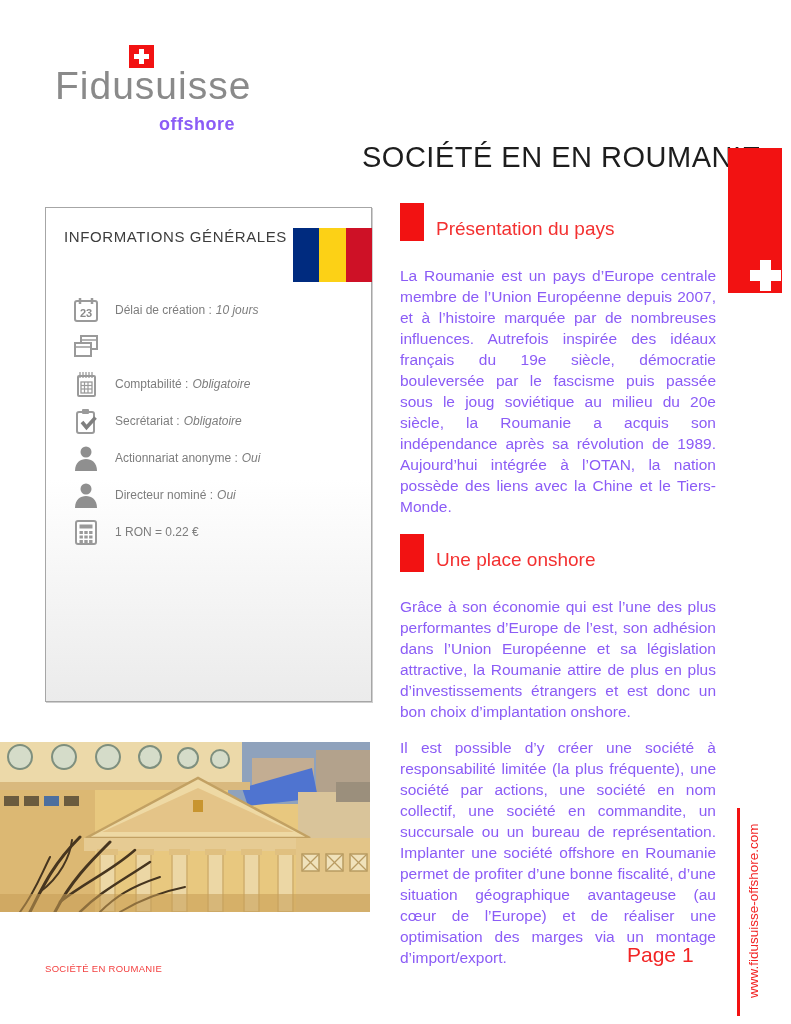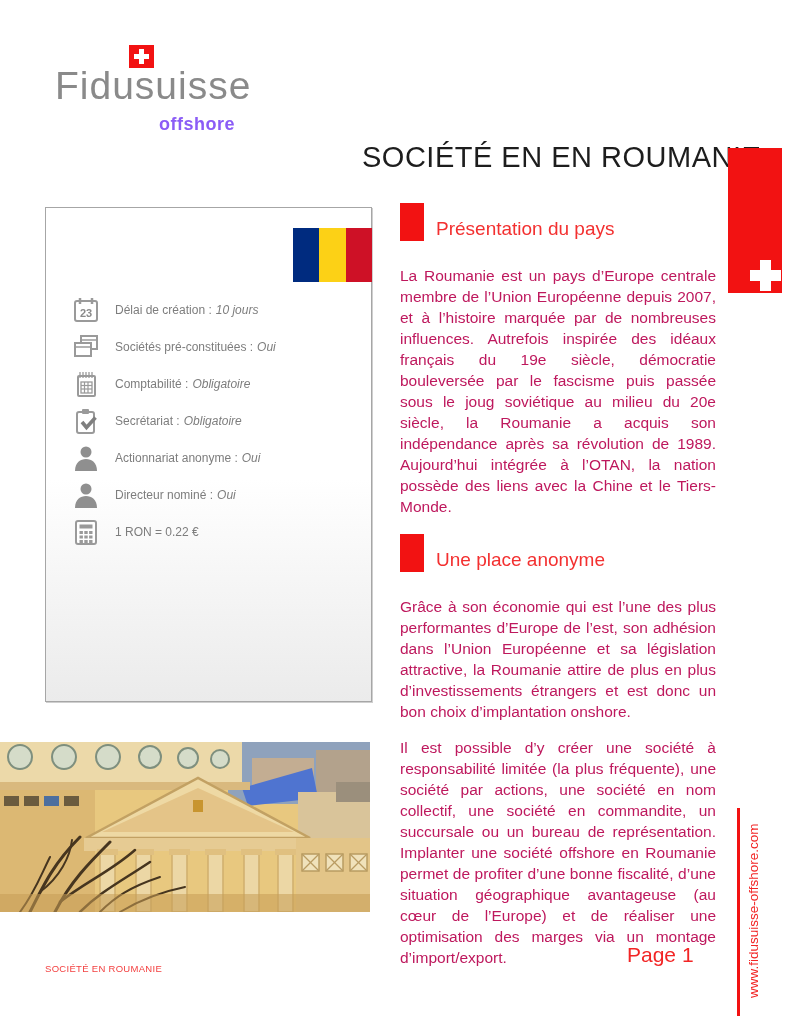--- a/index.html
+++ b/index.html
@@ -42,21 +42,21 @@
   .info-icon { width:34px; display:flex; justify-content:center; flex-shrink:0;text-align:center; }
   .info-text { margin-left:12px; font-size:12px; color:#7d7d7d; white-space:nowrap; }
   .info-text em { font-style:italic; margin-left:4px; }
   .row-last .info-text { color:#7d7d7d; }
 
   
   .right-col { position:absolute; left:400px; top:203px; width:316px; }
   .sec-head { display:flex; align-items:flex-end; height:38px; }
   .sec-bullet { width:24px; height:38px; background:#f21212; flex-shrink:0; }
   .sec-title { margin-left:12px; font-size:19px; color:#f33030; padding-bottom:1px; white-space:nowrap;margin-top:48px; }
-  .para { margin-top:24px; font-size:15.5px; line-height:21px; color:#be185d; text-align:justify; }
+  .para { margin-top:24px; font-size:15.5px; line-height:21px; color:#8b5cf6; text-align:justify; }
   .para + .para { margin-top:15px; }
   .sec-gap { margin-top:17px; }
 
   
   .photo { position:absolute; left:0; top:742px; width:370px; height:170px; }
 
   
   .page-number { position:absolute; left:627px; top:943px; font-size:21px; color:#f22525; }
   .footer-title { position:absolute; left:45px; top:963px; font-size:9.5px; color:#f34040; letter-spacing:0.3px; }
   .side-line { position:absolute; left:737px; top:808px; width:3px; height:208px; background:#f21212; }
@@ -86,20 +86,21 @@
   <div class="doc-title">SOCIÉTÉ EN EN ROUMANIE</div>
 
   <div class="corner-bar">
     <div class="cross">
         <div class="v"></div>
         <div class="h"></div>
       </div>
   </div>
 
   <div class="info-panel">
+    <div class="info-heading">INFORMATIONS GÉNÉRALES</div>
     <div class="flag">
       <div class="b"></div>
         <div class="y"></div>
         <div class="r"></div>
     </div>
 
     <div class="info-list">
 
       <div class="info-row">
         <span class="info-icon">
@@ -115,21 +116,20 @@
 
       <div class="info-row">
         <span class="info-icon">
           <svg width="30" height="28" viewBox="0 0 30 28">
             <rect x="10" y="3" width="16" height="13" fill="#fff" stroke="#9a9a9a" stroke-width="2"></rect>
             <line x1="10" y1="7" x2="26" y2="7" stroke="#9a9a9a" stroke-width="1.5"></line>
             <rect x="4" y="10" width="16" height="13" fill="#fff" stroke="#9a9a9a" stroke-width="2"></rect>
             <line x1="4" y1="14" x2="20" y2="14" stroke="#9a9a9a" stroke-width="1.5"></line>
           </svg>
         </span>
-        <span class="info-text"><span>Sociétés pré-constituées :</span><em>Oui</em></span>
       </div>
 
       <div class="info-row">
         <span class="info-icon">
           <svg width="30" height="28" viewBox="0 0 30 28">
             <rect x="7" y="6" width="17" height="20" rx="1" fill="#fff" stroke="#9a9a9a" stroke-width="2"></rect>
             <line x1="9" y1="2" x2="9" y2="8" stroke="#9a9a9a" stroke-width="1.3"></line>
             <line x1="12" y1="2" x2="12" y2="8" stroke="#9a9a9a" stroke-width="1.3"></line>
             <line x1="15" y1="2" x2="15" y2="8" stroke="#9a9a9a" stroke-width="1.3"></line>
             <line x1="18" y1="2" x2="18" y2="8" stroke="#9a9a9a" stroke-width="1.3"></line>
@@ -200,21 +200,21 @@
   <div class="right-col">
 
     <div class="sec-head">
       <div class="sec-bullet"></div>
       <div class="sec-title">Présentation du pays</div>
     </div>
     <p class="para">La Roumanie est un pays d’Europe centrale membre de l’Union Européenne depuis 2007, et à l’histoire marquée par de nombreuses influences. Autrefois inspirée des idéaux français du 19e siècle, démocratie bouleversée par le fascisme puis passée sous le joug soviétique au milieu du 20e siècle, la Roumanie a acquis son indépendance après sa révolution de 1989. Aujourd’hui intégrée à l’OTAN, la nation possède des liens avec la Chine et le Tiers-Monde.</p>
 
     <div class="sec-head sec-gap">
       <div class="sec-bullet"></div>
-      <div class="sec-title">Une place anonyme</div>
+      <div class="sec-title">Une place onshore</div>
     </div>
     <p class="para">Grâce à son économie qui est l’une des plus performantes d’Europe de l’est, son adhésion dans l’Union Européenne et sa législation attractive, la Roumanie attire de plus en plus d’investissements étrangers et est donc un bon choix d’implantation onshore.</p>
     <p class="para">Il est possible d’y créer une société à responsabilité limitée (la plus fréquente), une société par actions, une société en nom collectif, une société en commandite, un succursale ou un bureau de représentation. Implanter une société offshore en Roumanie permet de profiter d’une bonne fiscalité, d’une situation géographique avantageuse (au cœur de l’Europe) et de réaliser une optimisation des marges via un montage d’import/export.</p>
 
   </div>
 
   <svg class="photo" viewBox="0 0 370 170" preserveAspectRatio="none">
     <rect width="370" height="170" fill="#e8c87f"></rect>
     <rect x="228" y="0" width="142" height="62" fill="#8fa2bc"></rect>
     <rect x="252" y="16" width="62" height="34" fill="#c3ad92"></rect>

